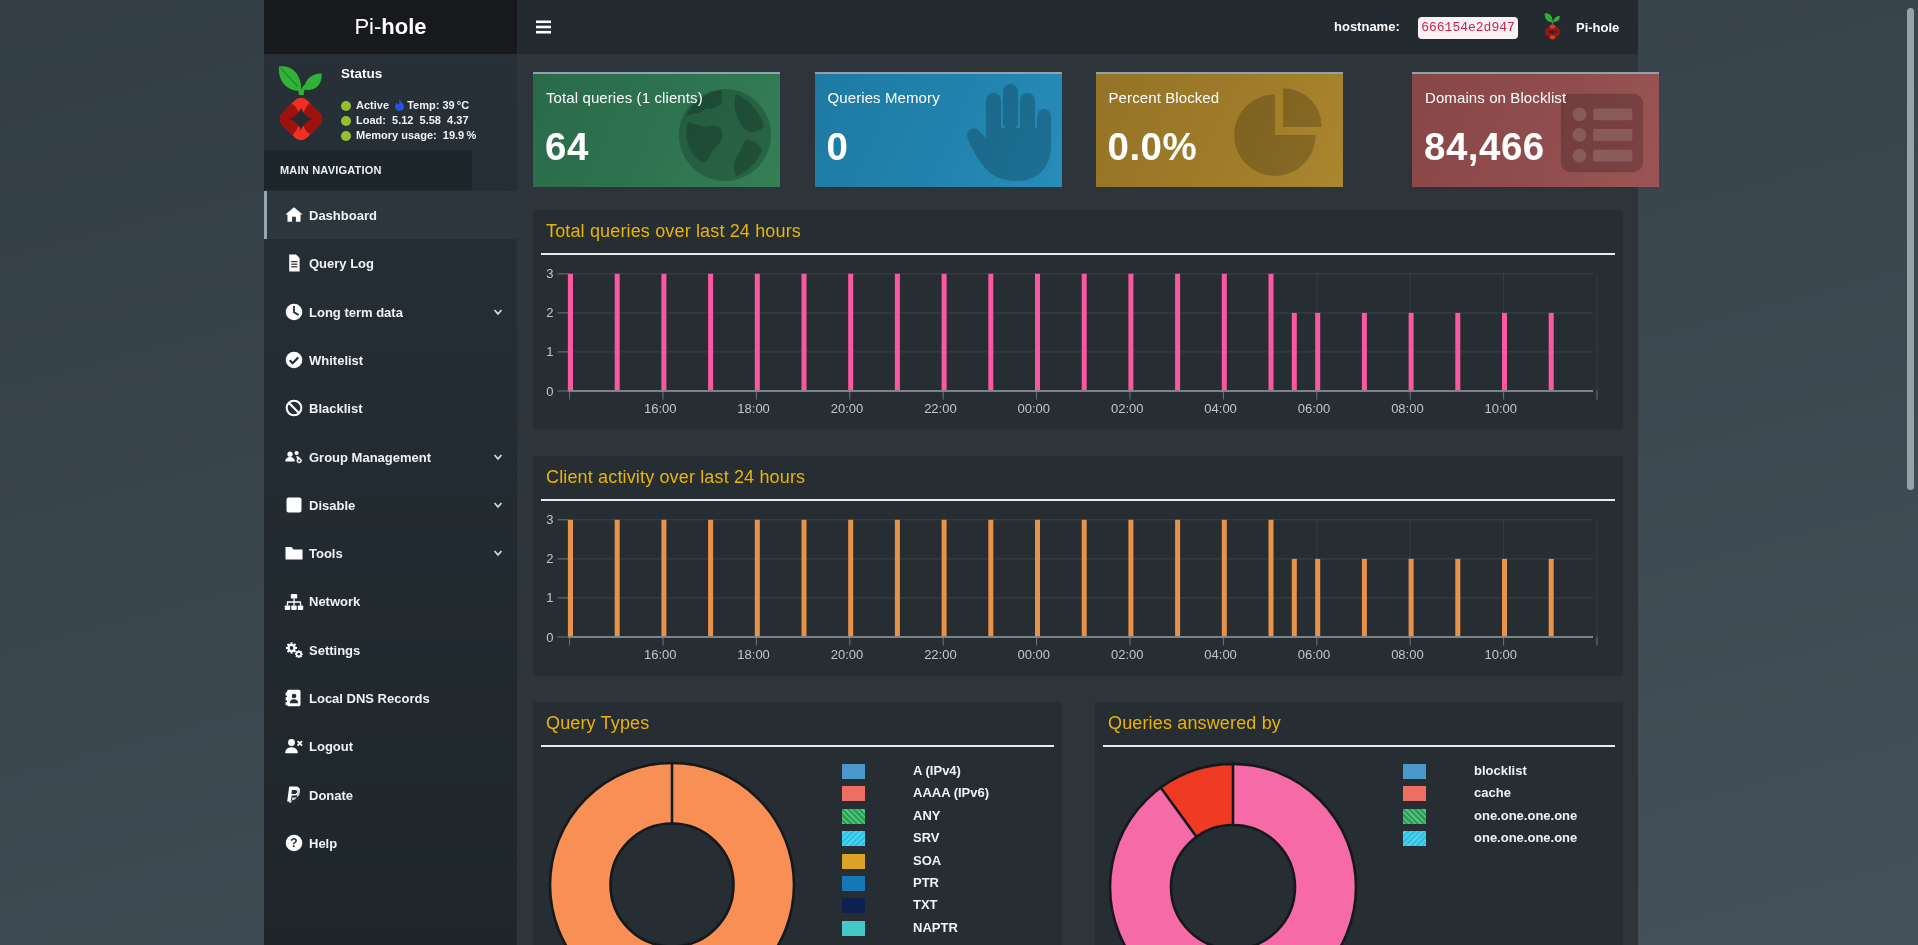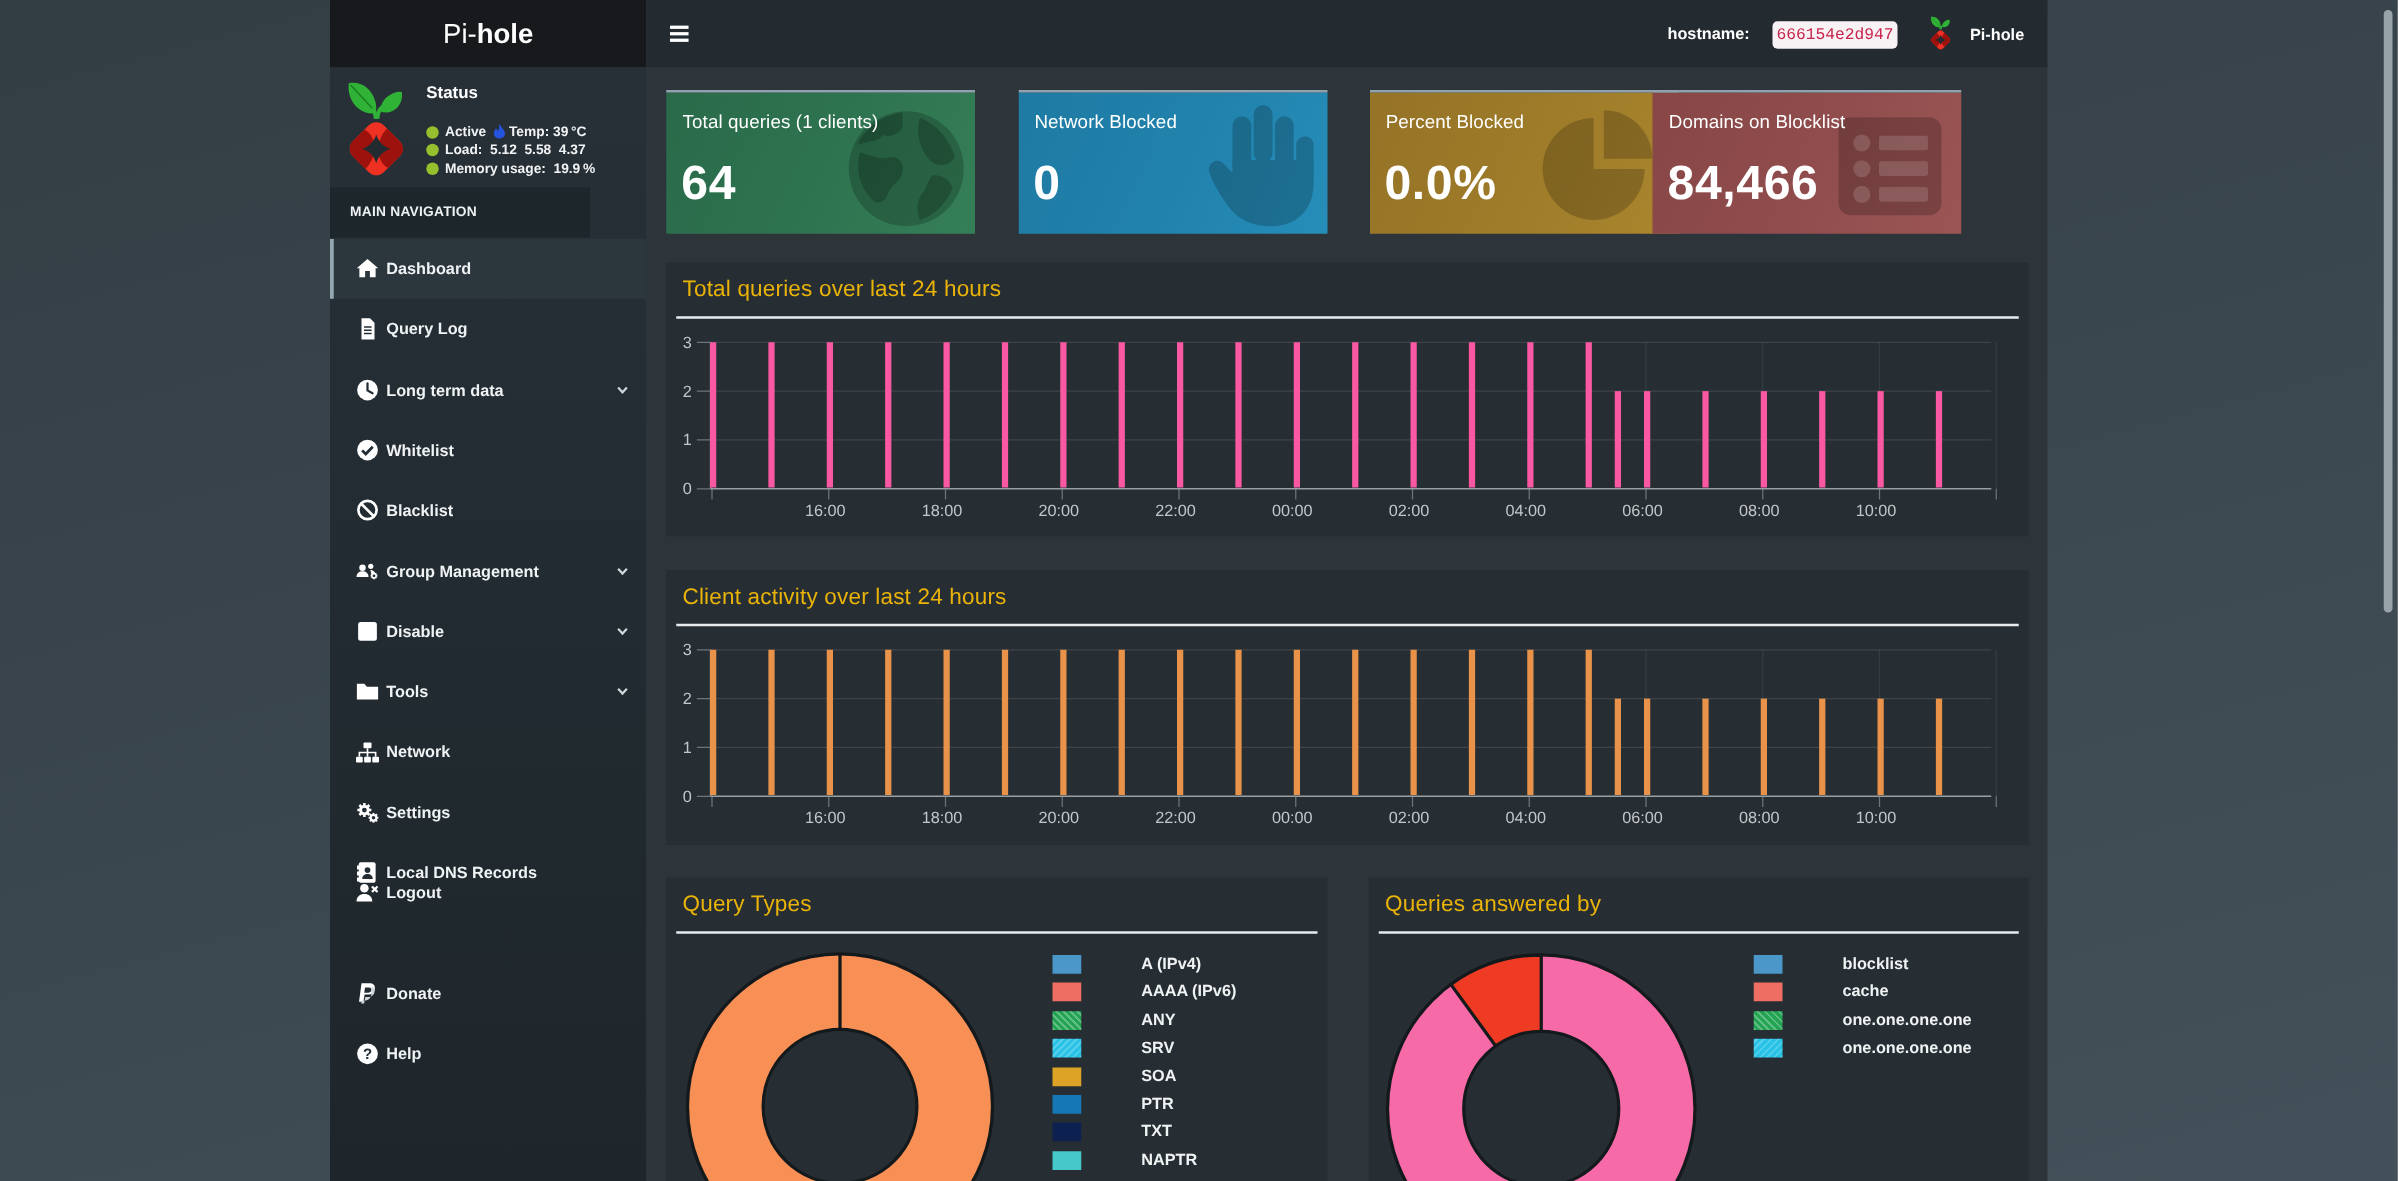--- a/index.html
+++ b/index.html
@@ -212,21 +212,21 @@
 <svg class="abs" style="left:20px;top:14.2px" width="20" height="20" viewBox="0 0 20 20">
         <rect x="3" y="1.8" width="13.5" height="16.4" rx="1.6" fill="#fff"></rect>
         <rect x="1.6" y="4.4" width="2.4" height="3.2" fill="#fff"></rect>
         <rect x="1.6" y="9.2" width="2.4" height="3.2" fill="#fff"></rect>
         <rect x="1.6" y="14" width="2.4" height="3.2" fill="#fff"></rect>
         <circle cx="10" cy="8" r="2.3" fill="#232d33"></circle>
         <path d="M5.8 15.2 c0-2.6 1.9-4 4.2-4 s4.2 1.4 4.2 4 Z" fill="#232d33"></path>
       </svg>
 <span class="mlabel">Local DNS Records</span>
     </div>
-<div class="menu-item" style="top:636px">
+<div class="menu-item" style="top:668px">
 <svg class="abs" style="left:20px;top:14.2px" width="20" height="20" viewBox="0 0 20 20">
         <circle cx="7.5" cy="6.5" r="3.4" fill="#fff"></circle>
         <path d="M1.2 17.2 c0-3.9 2.8-6 6.3-6 s6.3 2.1 6.3 6 Z" fill="#fff"></path>
         <g stroke="#fff" stroke-width="1.8">
           <line x1="13.6" y1="5.2" x2="18" y2="9.6"></line>
           <line x1="18" y1="5.2" x2="13.6" y2="9.6"></line>
         </g>
       </svg>
 <span class="mlabel">Logout</span>
     </div>
@@ -263,34 +263,34 @@
 <div class="card" style="left:814.5px;background:linear-gradient(115deg,#1e7aa3 0%,#2183ad 55%,#268db9 100%)">
   <div class="cicon" style="right:11px;top:10px"><svg width="86" height="98" viewBox="0 0 86 98">
 <g fill="#000" opacity="0.2">
 <rect x="21" y="9" width="15" height="46" rx="7.5"></rect>
 <rect x="38" y="0" width="15" height="46" rx="7.5"></rect>
 <rect x="55" y="9" width="15" height="46" rx="7.5"></rect>
 <rect x="72" y="25" width="14" height="42" rx="7"></rect>
 <path d="M21 44 H86 V62 C86 84 72 97 52 97 C38 97 28 93 20 84 C12 74 5 62 2.5 54 C0.5 47 8 41.5 13.5 46.5 L21 54 Z"></path>
 </g>
       </svg></div>
-  <div class="ctitle">Network Blocked</div>
+  <div class="ctitle">Queries Memory</div>
     <div class="cnum">0</div>
 </div>
 <div class="card" style="left:1095.5px;background:linear-gradient(115deg,#957327 0%,#9f7c29 55%,#aa862e 100%)">
   <div class="cicon" style="right:12px;top:5px"><svg width="102" height="102" viewBox="0 0 100 100">
 <g fill="rgba(0,0,0,0.20)">
 <path d="M45 55 L45 15 A40 40 0 1 0 85 55 Z"></path>
 <path d="M53 47 L53 9 A38 38 0 0 1 91 47 Z"></path>
 </g>
       </svg></div>
   <div class="ctitle">Percent Blocked</div>
     <div class="cnum">0.0%</div>
 </div>
-<div class="card" style="left:1322px;background:linear-gradient(115deg,#884646 0%,#914d4d 55%,#9b5555 100%)">
+<div class="card" style="left:1412px;background:linear-gradient(115deg,#884646 0%,#914d4d 55%,#9b5555 100%)">
   <div class="cicon" style="right:8px;top:10px"><svg width="98" height="98" viewBox="0 0 100 100">
 <rect x="8" y="10" width="84" height="80" rx="10" fill="rgba(0,0,0,0.20)"></rect>
 <g fill="rgba(255,255,255,0.14)">
 <circle cx="27" cy="31" r="7"></circle>
           <circle cx="27" cy="52" r="7"></circle>
           <circle cx="27" cy="73" r="7"></circle>
 <rect x="41" y="25" width="40" height="12" rx="2"></rect>
 <rect x="41" y="46" width="40" height="12" rx="2"></rect>
 <rect x="41" y="67" width="40" height="12" rx="2"></rect>
 </g>

